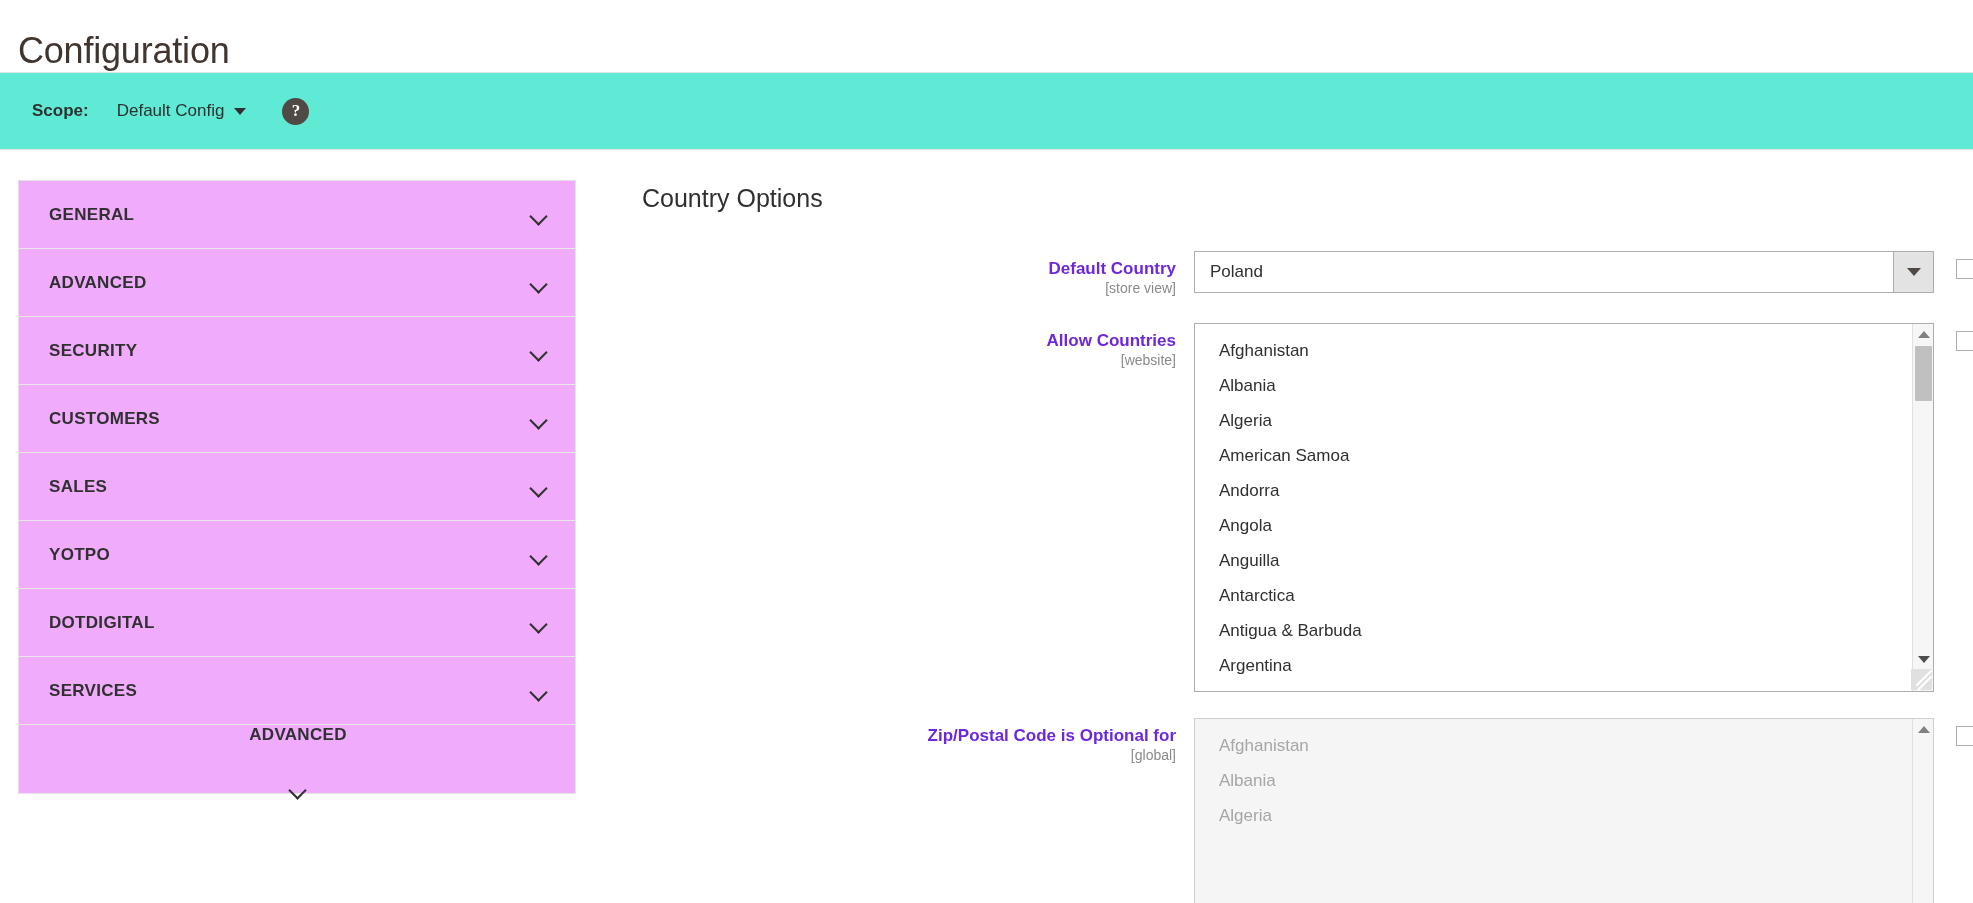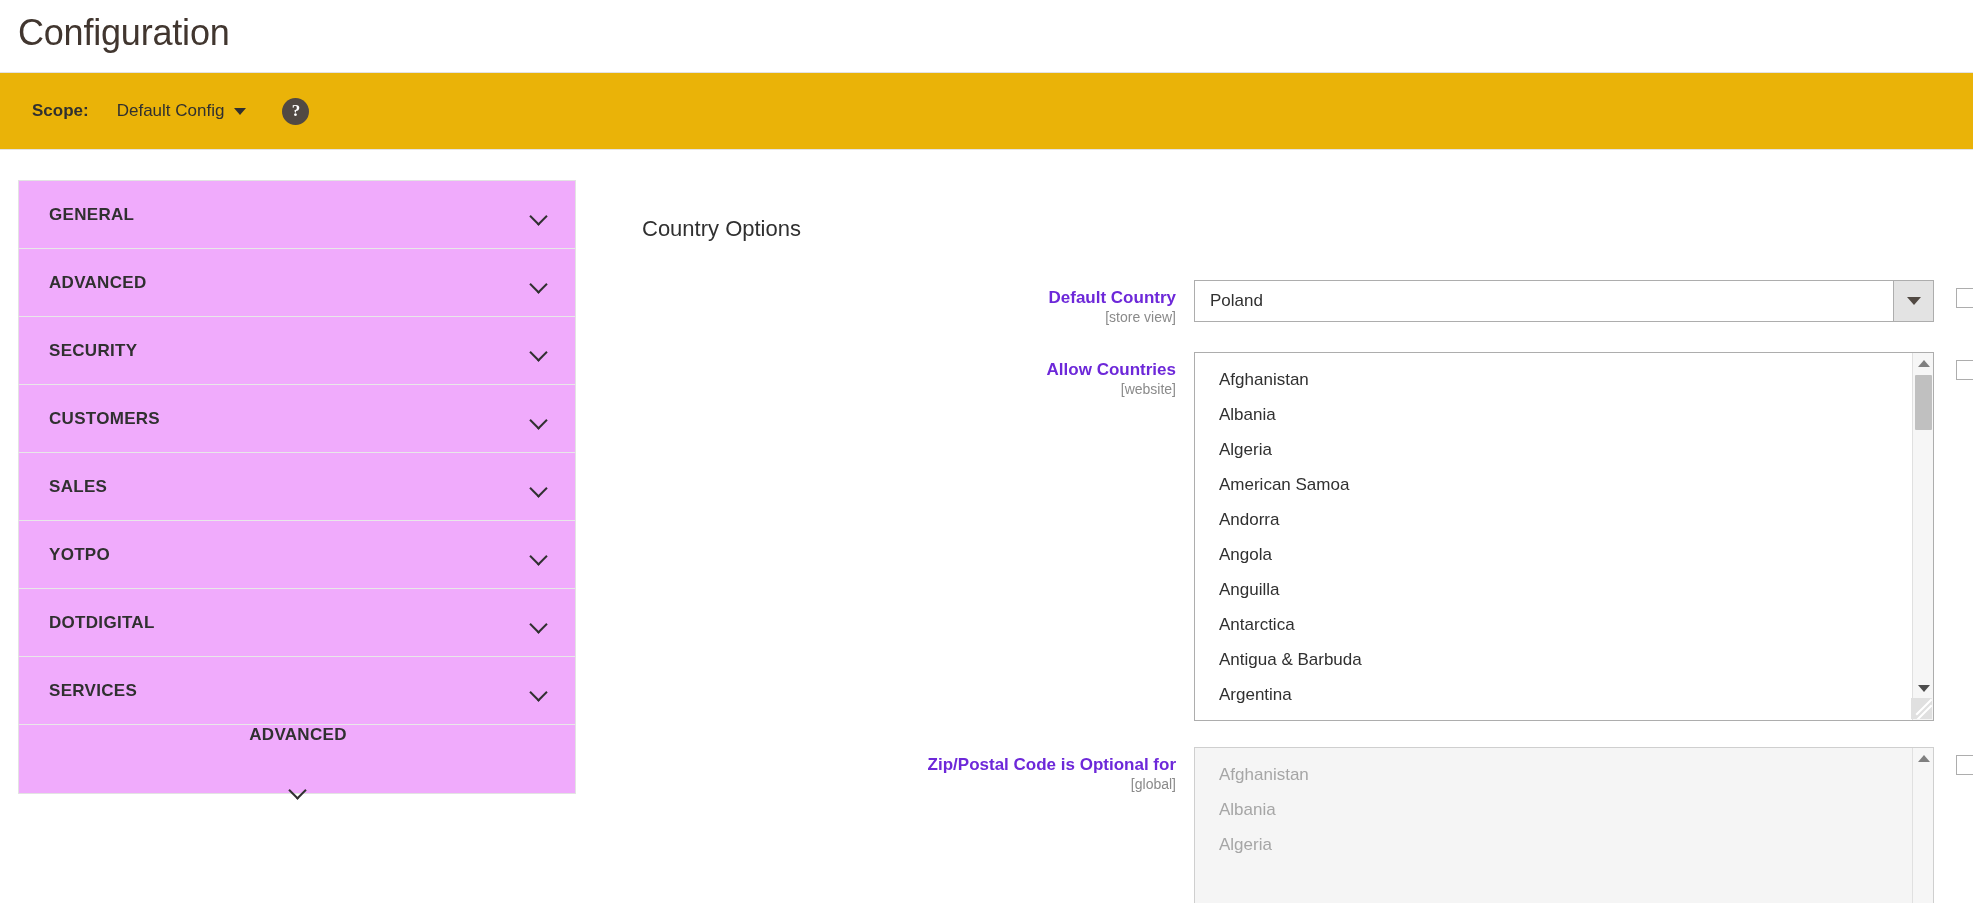--- a/index.html
+++ b/index.html
@@ -7,34 +7,34 @@
     width: 1973px;
     height: 903px;
     overflow: hidden;
     background: #ffffff;
     font-family: "Liberation Sans", sans-serif;
     color: #303030;
   }
 
   
   .page-title-wrap {
-    padding: 10px 0 0 18px;
+    padding: 28px 0 0 18px;
     height: 72px;
   }
   .page-title {
     font-size: 36px;
     font-weight: 400;
     color: #41362f;
     letter-spacing: -0.2px;
     line-height: 46px;
   }
 
   
   .scope-bar {
-    background: #eab308;
+    background: #5eead4;
     border-top: 1px solid #e3e3e3;
     border-bottom: 1px solid #e3e3e3;
     height: 78px;
     display: flex;
     align-items: center;
     padding-left: 32px;
   }
   .scope-label {
     font-size: 17px;
     font-weight: bold;
@@ -120,24 +120,24 @@
     transform: rotate(45deg);
   }
 
   
   .main {
     flex: 1 1 auto;
     padding-left: 56px;
     min-width: 0;
   }
   .section-title {
-    font-size: 22px;
+    font-size: 25px;
     font-weight: 400;
     color: #303030;
-    margin: 36px 0 38px 28px;
+    margin: 4px 0 38px 28px;
   }
 
   .field-row {
     display: flex;
     align-items: flex-start;
     margin-bottom: 26px;
   }
   .field-label {
     width: 580px;
     flex: 0 0 580px;

